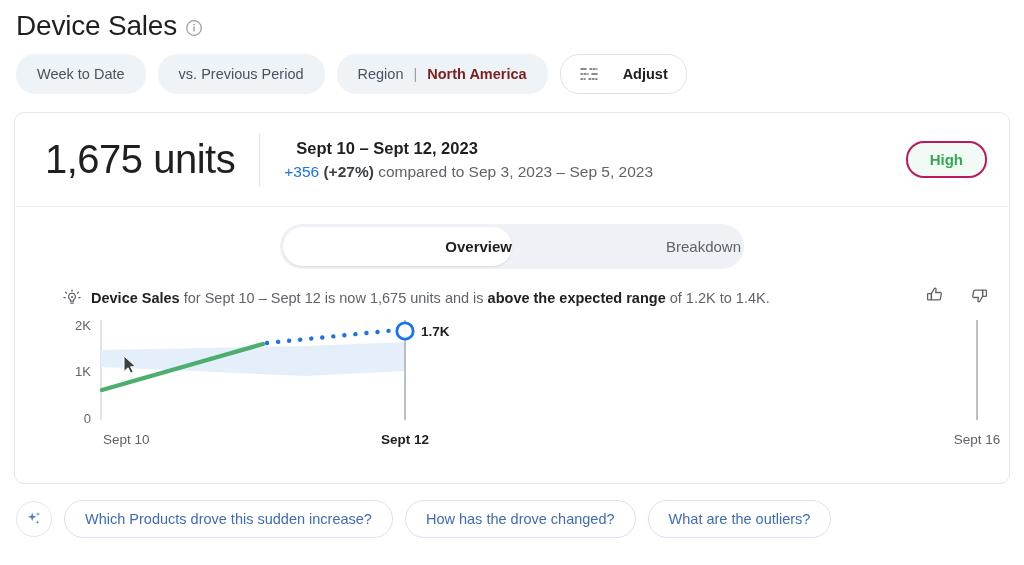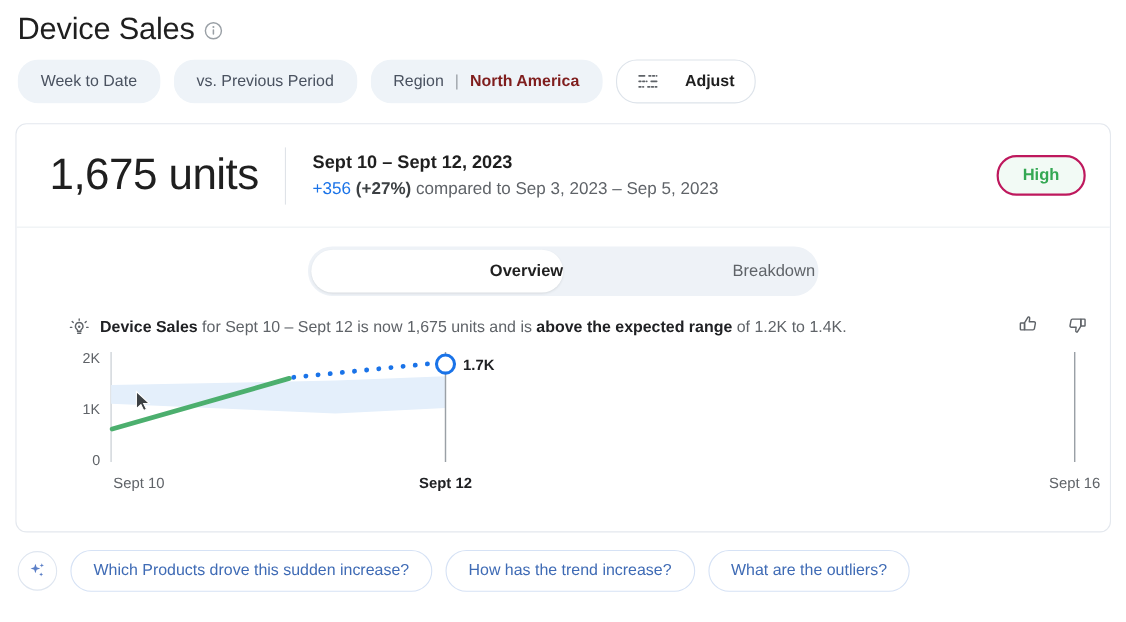--- a/index.html
+++ b/index.html
@@ -103,20 +103,21 @@
     width: 1px;
     height: 52px;
     background: #dfe3e8;
     margin: 0 24px;
   }
   .summary-text { display: flex; flex-direction: column; gap: 5px; }
   .range-line {
     font-size: 16.5px;
     font-weight: 700;
     color: #1f1f1f;
+    margin-left: 12px;
   }
   .delta-line { font-size: 15.5px; color: #5f6368; }
   .delta-value { color: #1a73e8; font-weight: 500; }
   .delta-pct { color: #3c4043; font-weight: 700; }
   .spacer { flex: 1; }
   .status-badge {
     border: 2px solid #be185d;
     background: #f2faf5;
     color: #34a853;
     font-size: 15px;
@@ -368,15 +369,15 @@
 
 <div class="suggestions">
   <div class="sparkle-btn">
     <svg width="18" height="18" viewBox="0 0 18 18">
       <path d="M7.2 2.4 L8.3 5.7 L11.6 6.8 L8.3 7.9 L7.2 11.2 L6.1 7.9 L2.8 6.8 L6.1 5.7 Z" fill="#5b7fc7"></path>
       <path d="M13 2 L13.5 3.5 L15 4 L13.5 4.5 L13 6 L12.5 4.5 L11 4 L12.5 3.5 Z" fill="#5b7fc7"></path>
       <path d="M12.4 10.4 L12.9 11.7 L14.2 12.2 L12.9 12.7 L12.4 14 L11.9 12.7 L10.6 12.2 L11.9 11.7 Z" fill="#5b7fc7"></path>
     </svg>
   </div>
   <div class="suggest-chip">Which Products drove this sudden increase?</div>
-  <div class="suggest-chip">How has the trend increase?</div>
+  <div class="suggest-chip">How has the drove changed?</div>
   <div class="suggest-chip">What are the outliers?</div>
 </div>
 
 </body></html>

